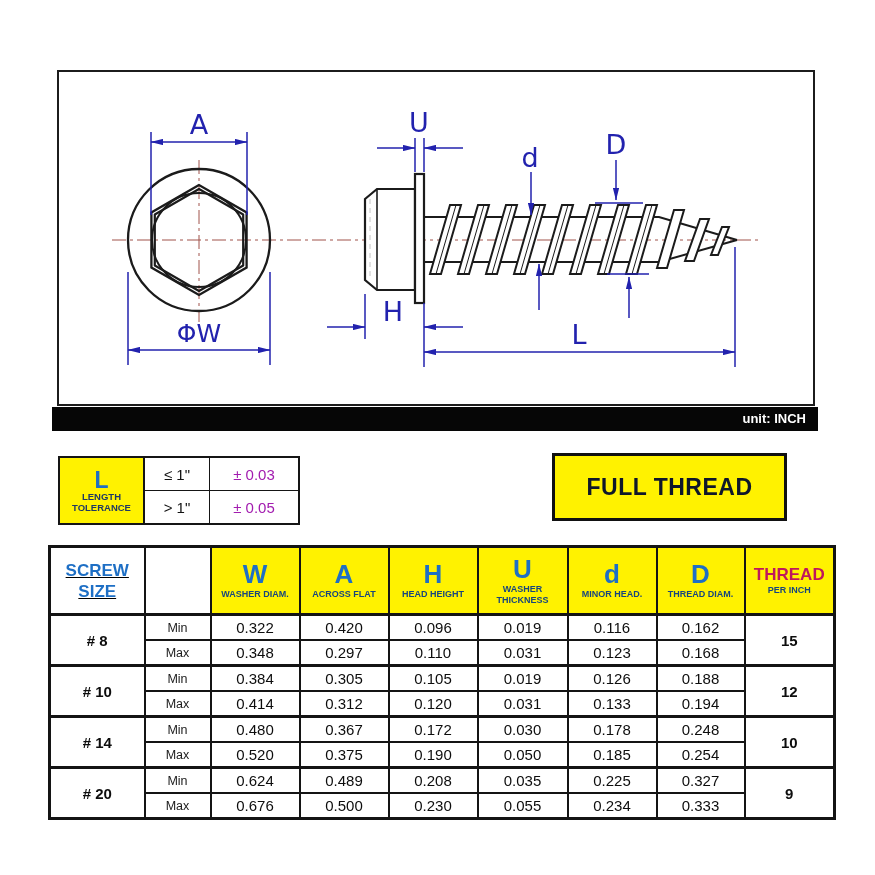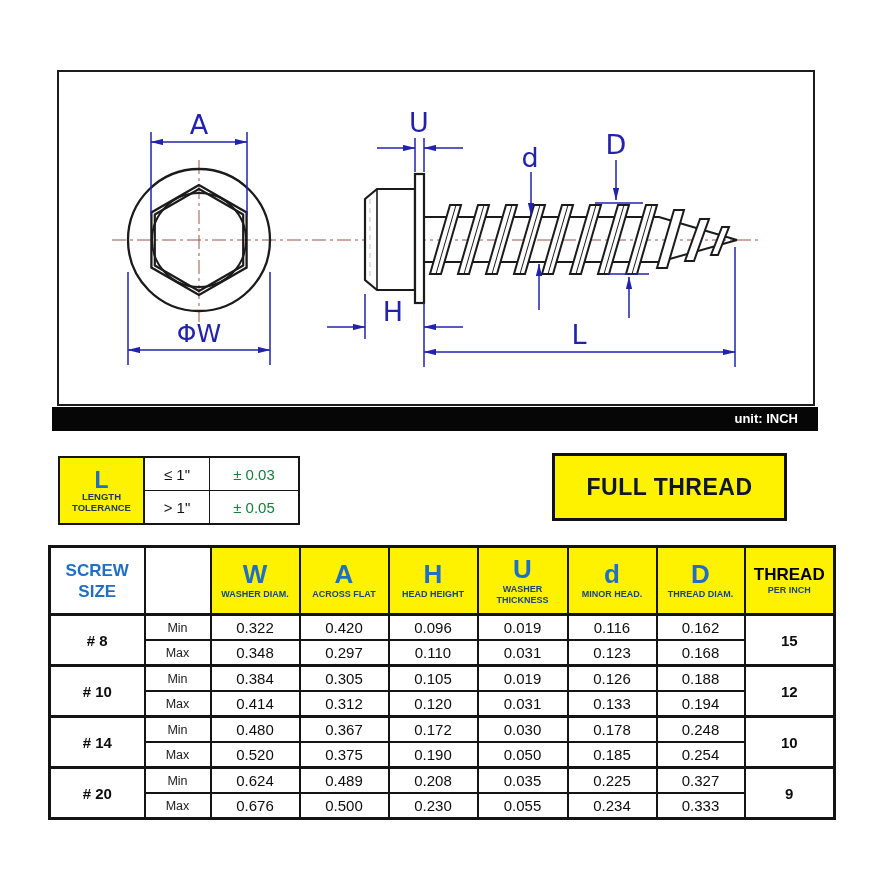--- a/index.html
+++ b/index.html
@@ -2,47 +2,47 @@
 <html><head>
 <meta charset="utf-8">
 <style>
   html,body{margin:0;padding:0;background:#ffffff;}
   body{width:875px;height:875px;position:relative;font-family:"Liberation Sans",sans-serif;overflow:hidden;}
   .abs{position:absolute;}
 
   
   .frame{left:57px;top:70px;width:754px;height:332px;border:2px solid #1c1c1c;background:#fff;}
   .unitbar{left:52px;top:407px;width:766px;height:24px;background:#060606;color:#fff;
-           font-size:13px;font-weight:bold;line-height:24px;text-align:right;box-sizing:border-box;padding-right:20px;}
+           font-size:13px;font-weight:bold;line-height:24px;text-align:right;box-sizing:border-box;padding-right:12px;}
 
   
   .tol{left:58px;top:456px;border:2px solid #151515;display:grid;
        grid-template-columns:84px 64px 88px;grid-template-rows:32px 32px;background:#151515;grid-gap:1px;}
   .tol > div{background:#fff;display:flex;align-items:center;justify-content:center;}
   .tol .sym-cell{grid-row:1 / span 2;background:#fff200;flex-direction:column;border-right:1px solid #151515;}
   .tol .sym{color:#1e6fc5;font-weight:bold;font-size:23px;line-height:22px;}
   .tol .symsub{color:#1f3864;font-weight:bold;font-size:9.5px;line-height:11px;}
   .tol .cond{font-size:15px;color:#111;}
-  .tol .val{font-size:15px;color:#15803d;}
+  .tol .val{font-size:15px;color:#a21caf;}
 
   
   .fullthread{left:552px;top:453px;width:229px;height:62px;background:#fff200;border:3px solid #111;
               display:flex;align-items:center;justify-content:center;color:#0f172a;font-size:23px;font-weight:bold;letter-spacing:.5px;}
 
   
   .spec-wrap{left:48px;top:545px;}
   table.spec{border-collapse:collapse;table-layout:fixed;border:3px solid #141414;background:#fff;}
   table.spec th,table.spec td{border:2px solid #141414;text-align:center;vertical-align:middle;padding:0;overflow:hidden;}
   table.spec thead th{border-bottom:3px solid #141414;height:65px;}
-  table.spec .whitehead{background:#fff;}
+  table.spec .whitehead{background:#fff;text-decoration:underline;}
   table.spec .yellowhead{background:#fff200;}
   .size-head{color:#1e6fc5;font-weight:bold;font-size:17px;line-height:21px;}
   .col-sym{color:#1e6fc5;font-weight:bold;font-size:26px;line-height:27px;display:block;}
   .col-sub{color:#17457e;font-weight:bold;font-size:9px;line-height:10.5px;display:block;padding:1px 4px 0 4px;}
-  .thread-line1{color:#000000;font-weight:bold;font-size:17px;line-height:19px;display:block;text-align:center;}
+  .thread-line1{color:#be185d;font-weight:bold;font-size:17px;line-height:19px;display:block;text-align:center;}
   tr.row-min td{border-bottom:1px solid #141414;height:23px;}
   tr.row-max td{border-bottom:3px solid #141414;height:23px;}
   td.span2{border-bottom-width:3px !important;}
   td.size-cell{font-weight:bold;font-size:15px;color:#0d0d0d;}
   td.mm-cell{font-size:12.5px;color:#1a1a1a;}
   td.val-cell{font-size:15px;color:#0d0d0d;}
   td.tpi-cell{font-weight:bold;font-size:15px;color:#0d0d0d;}
 
   
   .dimtxt{fill:#2222ae;font-family:"DejaVu Sans",sans-serif;font-size:27px;}

